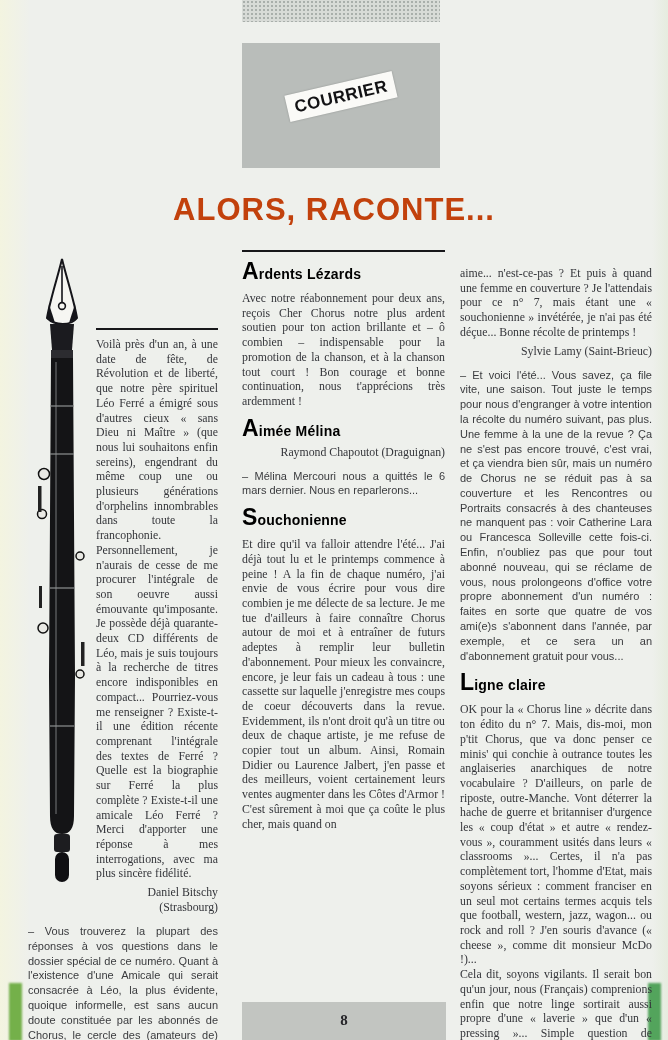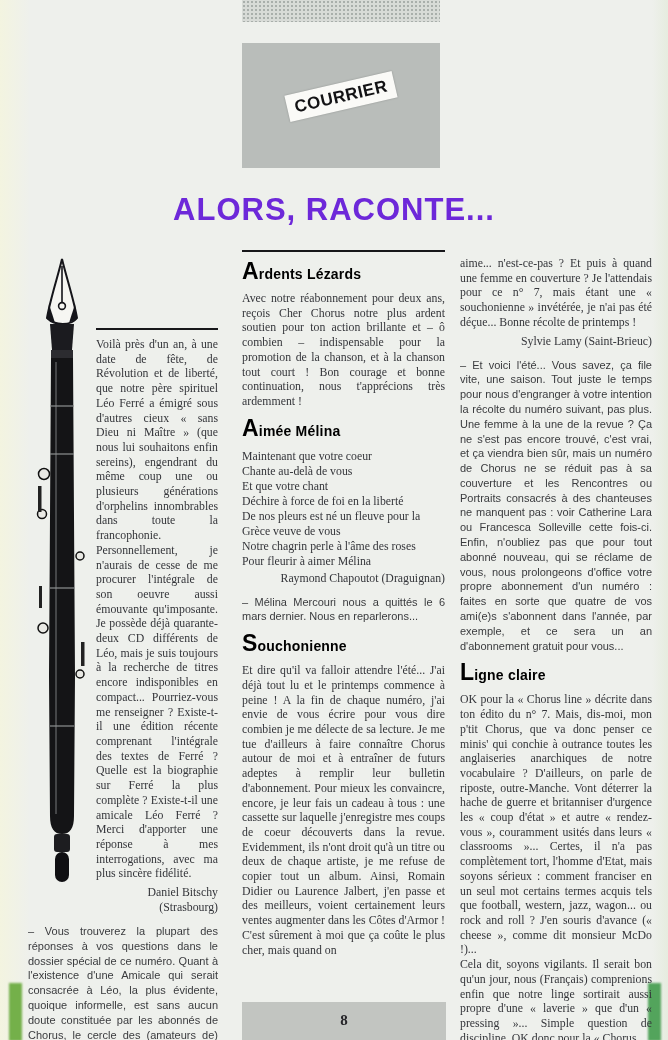--- a/index.html
+++ b/index.html
@@ -26,21 +26,21 @@
     font-family:"Liberation Sans",sans-serif;font-size:13px;line-height:21px;
     color:#55595a;letter-spacing:12.5px;text-indent:4px;white-space:nowrap;margin-top:26px;}
   .band-block{position:absolute;left:242px;top:43px;width:198px;height:125px;background:#b9bdba;}
   .courrier{position:absolute;left:44px;top:40px;width:110px;height:27px;
     background:#fafaf7;transform:rotate(-13deg);
     box-shadow:0 0 2px rgba(0,0,0,.25);
     font-family:"Liberation Sans",sans-serif;font-weight:bold;font-size:17px;
     line-height:27px;text-align:center;color:#121214;letter-spacing:.5px;}
   .headline{position:absolute;left:0;top:192px;width:668px;text-align:center;
     font-family:"Liberation Sans",sans-serif;font-weight:bold;font-size:31px;
-    letter-spacing:1px;color:#6d28d9;}
+    letter-spacing:1px;color:#c2410c;}
 
   
   .col{position:absolute;}
   .col-left{left:28px;top:256px;width:190px;}
   .col-mid{left:242px;top:250px;width:203px;}
   .col-right{left:460px;top:254px;width:192px;}
 
   .rule{overflow:hidden;border-top:2px solid #17171a;height:0;}
   .rule.pushed{margin-top:72px;}
   .section-title{overflow:hidden;font-family:"Liberation Sans",sans-serif;
@@ -109,36 +109,29 @@
 (Strasbourg)</p>
     <p class="reply">– Vous trouverez la plupart des réponses à vos questions dans le dossier spécial de ce numéro. Quant à l'existence d'une Amicale qui serait consacrée à Léo, la plus évidente, quoique informelle, est sans aucun doute constituée par les abonnés de Chorus, le cercle des (amateurs de) poètes, disparus ou non...</p>
   </div>
 
   <div class="col col-mid">
     <div class="rule"></div>
     <div class="section-title">Ardents Lézards</div>
     <p class="letter">Avec notre réabonnement pour deux ans, reçois Cher Chorus notre plus ardent soutien pour ton action brillante et – ô combien – indispensable pour la promotion de la chanson, et à la chanson tout court ! Bon courage et bonne continuation, nous t'apprécions très ardemment !</p>
 
     <div class="section-title">Aimée Mélina</div>
-    <div class="poem">Maintenant que votre coeur
-Chante au-delà de vous
-Et que votre chant
-Déchire à force de foi en la liberté
-De nos pleurs est né un fleuve pour la Grèce veuve de vous
-Notre chagrin perle à l'âme des roses
-Pour fleurir à aimer Mélina</div>
     <p class="sig">Raymond Chapoutot (Draguignan)</p>
     <p class="reply">– Mélina Mercouri nous a quittés le 6 mars dernier. Nous en reparlerons...</p>
 
     <div class="section-title">Souchonienne</div>
     <p class="letter">Et dire qu'il va falloir attendre l'été... J'ai déjà tout lu et le printemps commence à peine ! A la fin de chaque numéro, j'ai envie de vous écrire pour vous dire combien je me délecte de sa lecture. Je me tue d'ailleurs à faire connaître Chorus autour de moi et à entraîner de futurs adeptes à remplir leur bulletin d'abonnement. Pour mieux les convaincre, encore, je leur fais un cadeau à tous : une cassette sur laquelle j'enregistre mes coups de coeur découverts dans la revue. Evidemment, ils n'ont droit qu'à un titre ou deux de chaque artiste, je me refuse de copier tout un album. Ainsi, Romain Didier ou Laurence Jalbert, j'en passe et des meilleurs, voient certainement leurs ventes augmenter dans les Côtes d'Armor ! C'est sûrement à moi que ça coûte le plus cher, mais quand on</p>
   </div>
 
   <div class="col col-right">
-    <p class="letter" style="margin-top:2px">aime... n'est-ce-pas ? Et puis à quand une femme en couverture ? Je l'attendais pour ce n° 7, mais étant une « souchonienne » invétérée, je n'ai pas été déçue... Bonne récolte de printemps !</p>
+    <p class="letter" style="margin-top:12px">aime... n'est-ce-pas ? Et puis à quand une femme en couverture ? Je l'attendais pour ce n° 7, mais étant une « souchonienne » invétérée, je n'ai pas été déçue... Bonne récolte de printemps !</p>
     <p class="sig">Sylvie Lamy (Saint-Brieuc)</p>
     <p class="reply">– Et voici l'été... Vous savez, ça file vite, une saison. Tout juste le temps pour nous d'engranger à votre intention la récolte du numéro suivant, pas plus. Une femme à la une de la revue ? Ça ne s'est pas encore trouvé, c'est vrai, et ça viendra bien sûr, mais un numéro de Chorus ne se réduit pas à sa couverture et les Rencontres ou Portraits consacrés à des chanteuses ne manquent pas : voir Catherine Lara ou Francesca Solleville cette fois-ci. Enfin, n'oubliez pas que pour tout abonné nouveau, qui se réclame de vous, nous prolongeons d'office votre propre abonnement d'un numéro : faites en sorte que quatre de vos ami(e)s s'abonnent dans l'année, par exemple, et ce sera un an d'abonnement gratuit pour vous...</p>
     <div class="section-title">Ligne claire</div>
     <p class="letter">OK pour la « Chorus line » décrite dans ton édito du n° 7. Mais, dis-moi, mon p'tit Chorus, que va donc penser ce minis' qui conchie à outrance toutes les anglaiseries anarchiques de notre vocabulaire ? D'ailleurs, on parle de riposte, outre-Manche. Vont déterrer la hache de guerre et britanniser d'urgence les « coup d'état » et autre « rendez-vous », couramment usités dans leurs « classrooms »... Certes, il n'a pas complètement tort, l'homme d'Etat, mais soyons sérieux : comment franciser en un seul mot certains termes acquis tels que football, western, jazz, wagon... ou rock and roll ? J'en souris d'avance (« cheese », comme dit monsieur McDo !)...
 Cela dit, soyons vigilants. Il serait bon qu'un jour, nous (Français) comprenions enfin que notre linge sortirait aussi propre d'une « laverie » que d'un « pressing »... Simple question de discipline. OK donc pour la « Chorus</p>
   </div>
 
   <div class="footer-band">
     <div class="page-number">8</div>
   </div>

